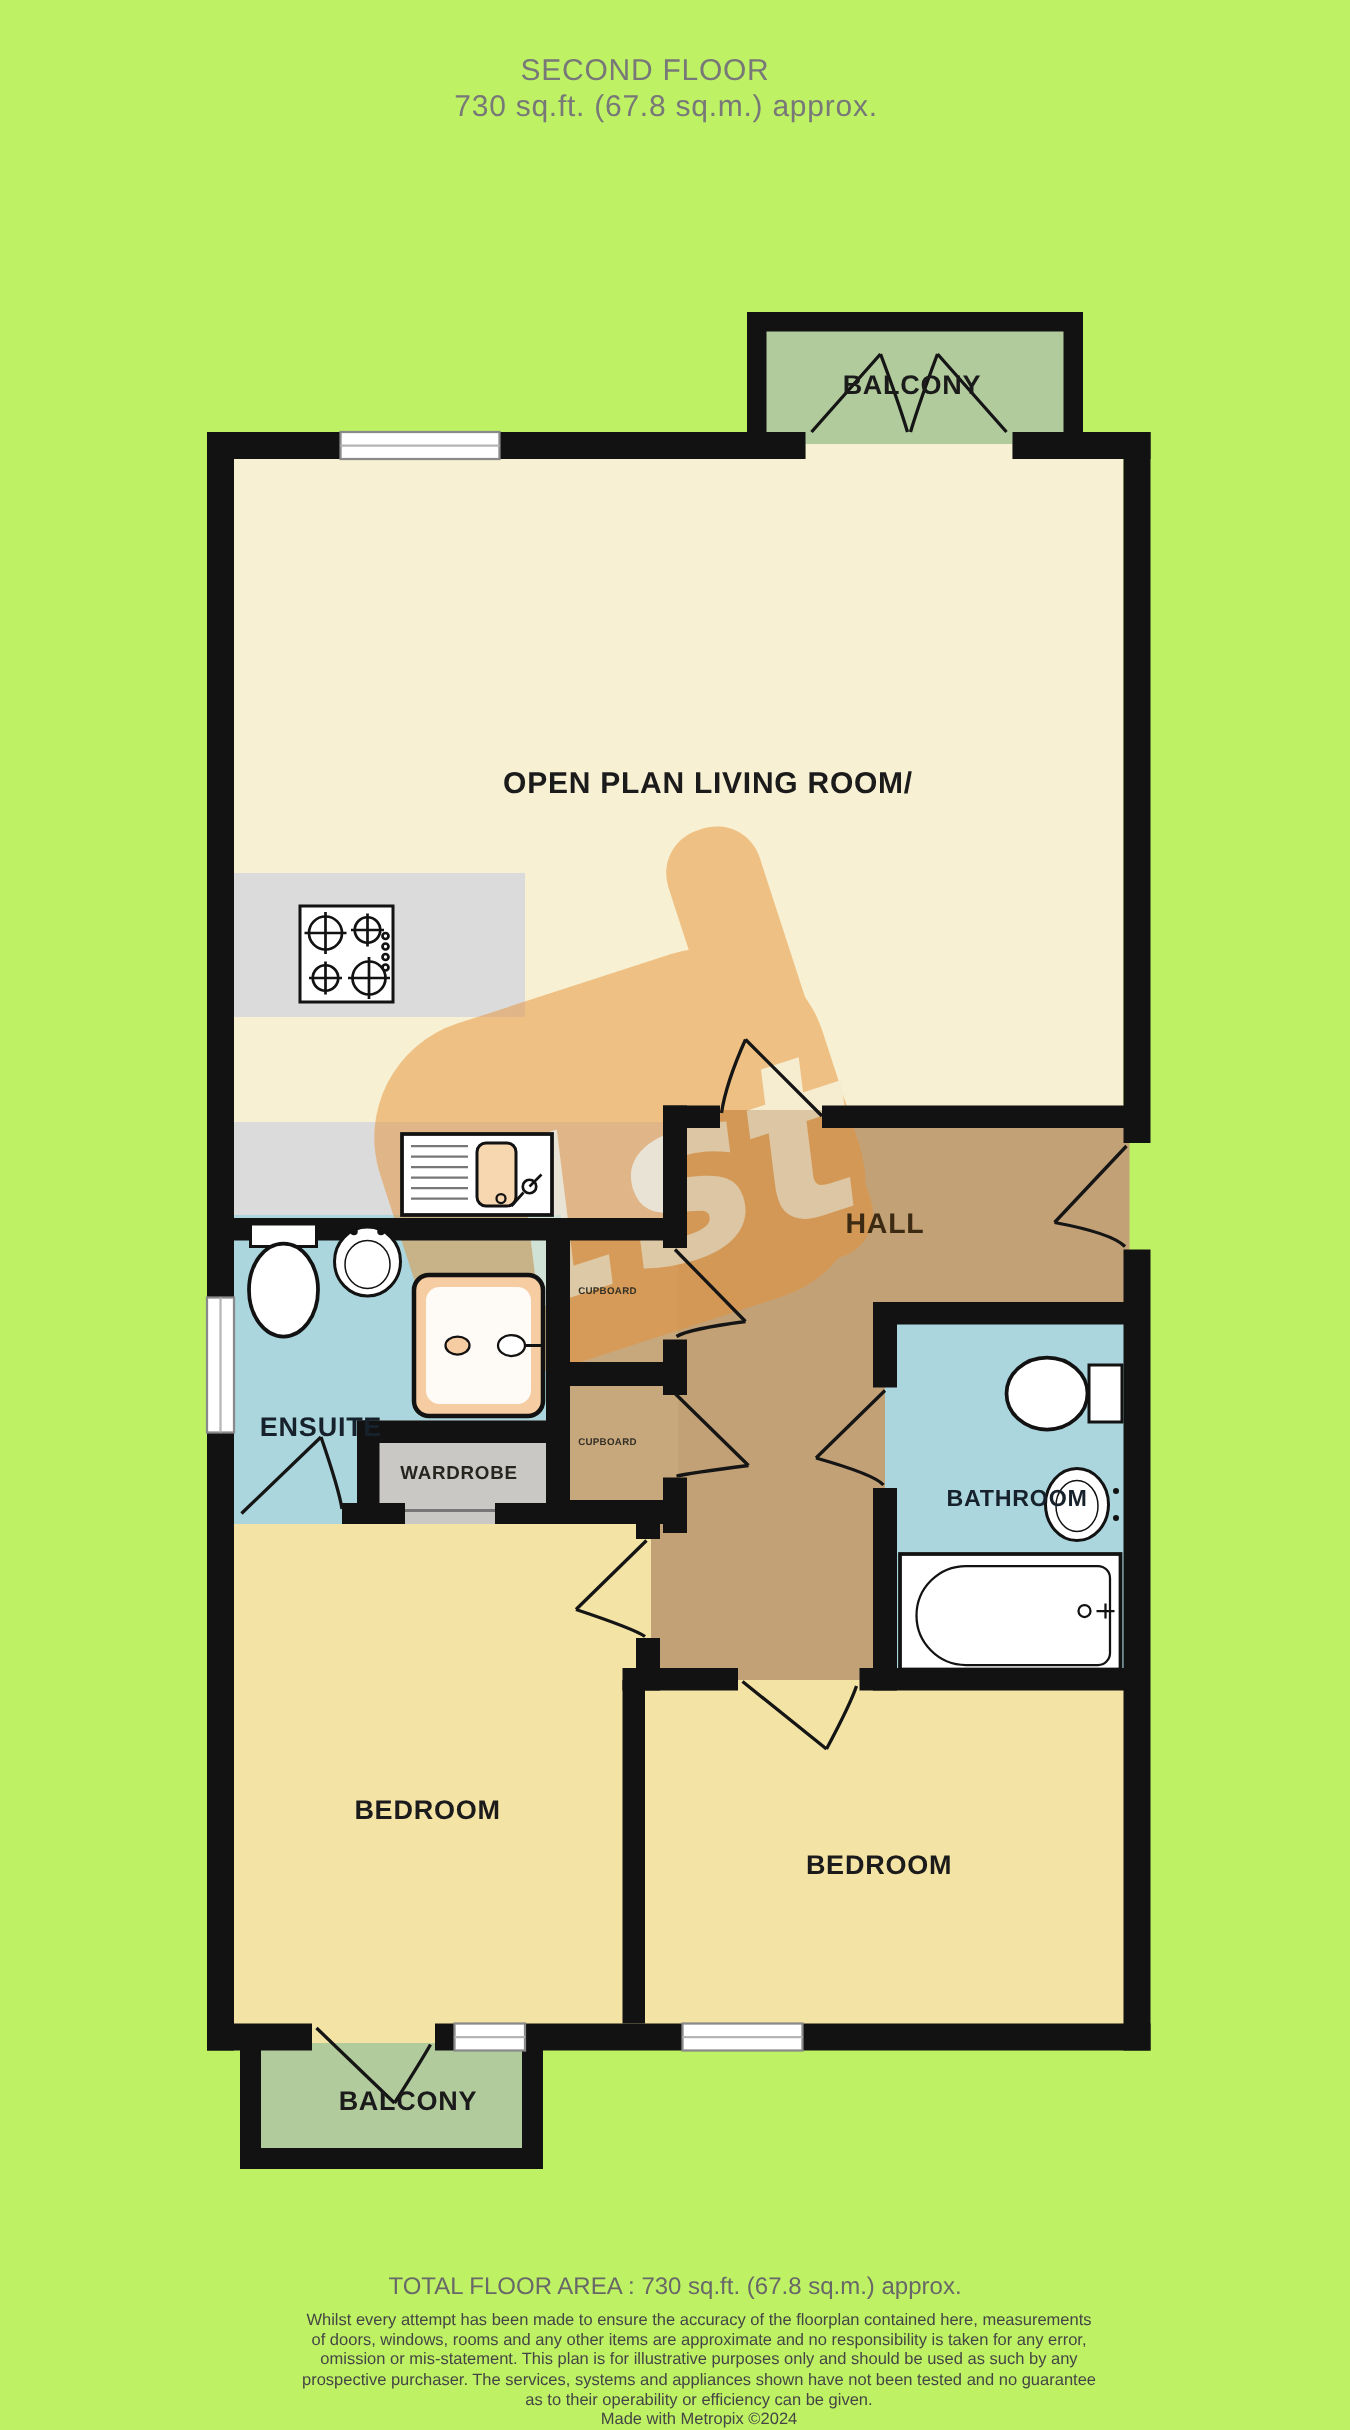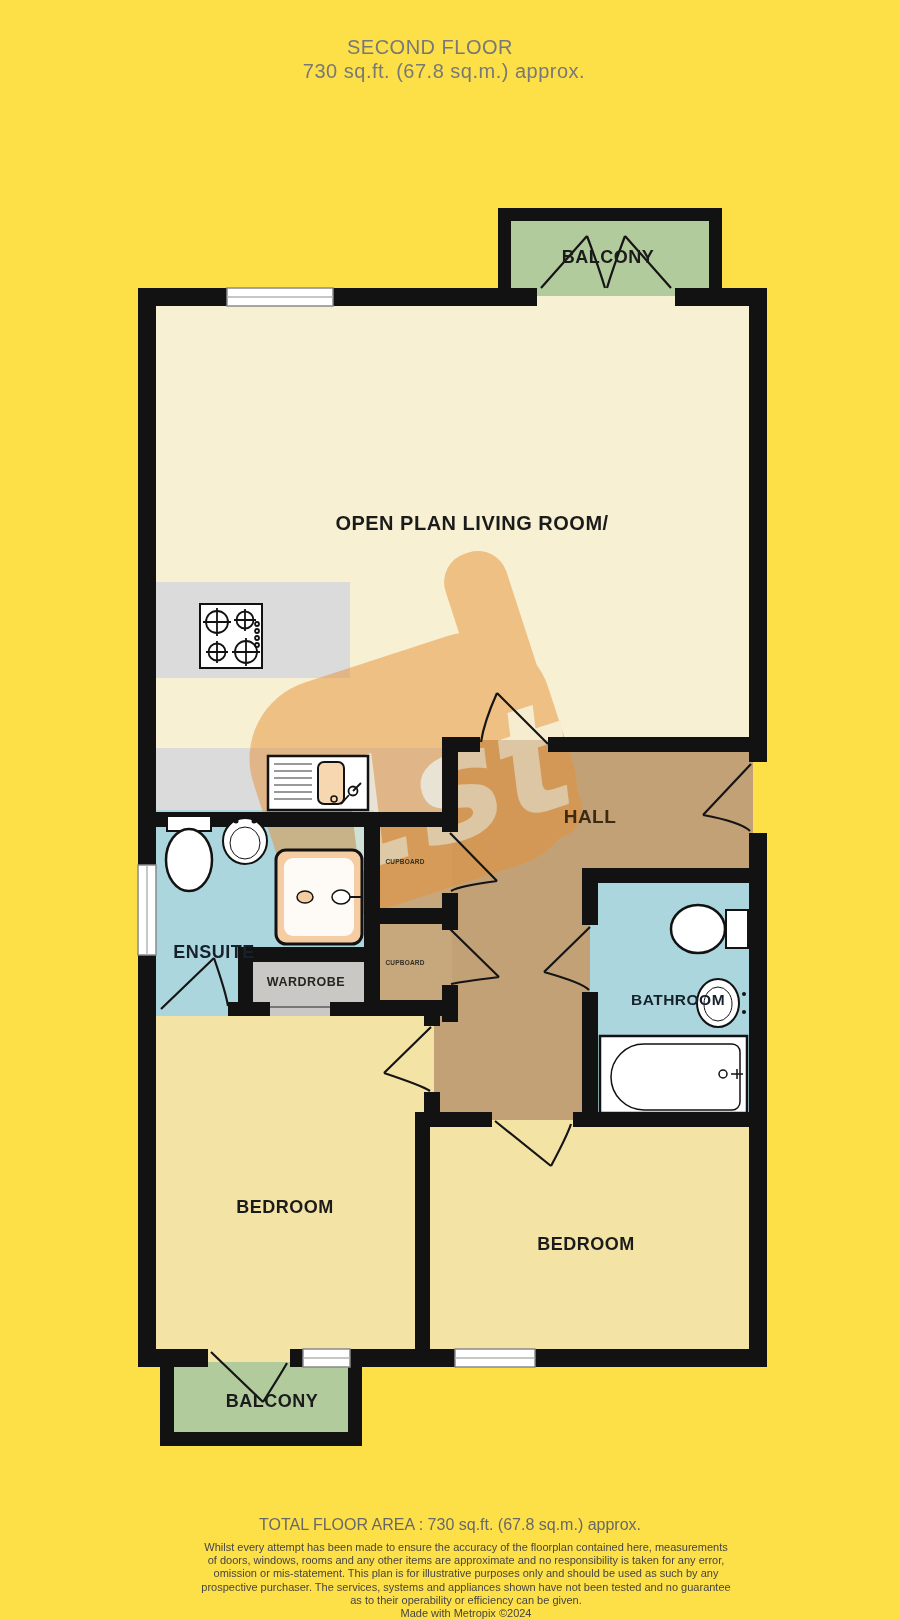--- a/index.html
+++ b/index.html
@@ -1,17 +1,17 @@
 <!DOCTYPE html>
 <html><head>
 <meta charset="utf-8">
 <style>
   html,body{margin:0;padding:0;background:#ffffff;}
   #page{
-    position:relative;width:900px;height:1620px;background:#fde047;
+    position:relative;width:900px;height:1620px;background:#bef264;
     font-family:"Liberation Sans", sans-serif;overflow:hidden;
   }
   #plan-svg{position:absolute;left:0;top:0;}
   .hdr{
     position:absolute;left:0;width:860px;text-align:center;
     color:#787878;font-size:20px;letter-spacing:0.5px;
   }
   .lbl{
     position:absolute;transform:translate(-50%,-50%);
     font-weight:bold;color:#1b1b1b;white-space:nowrap;

